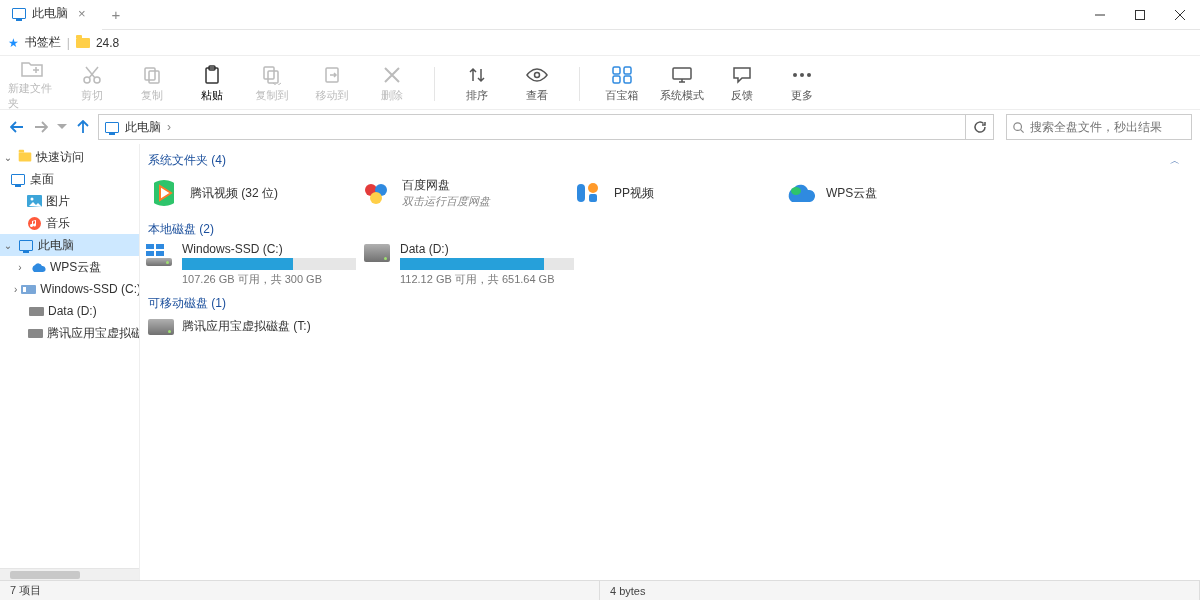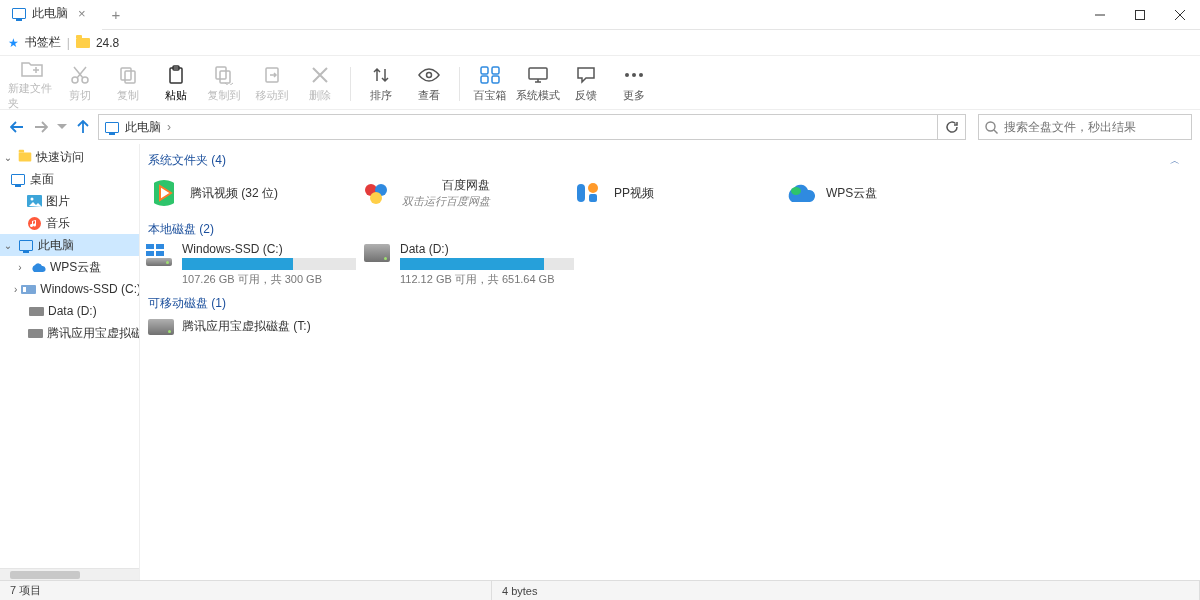--- a/index.html
+++ b/index.html
@@ -16,54 +16,54 @@
 .win-btn svg { width: 10px; height: 10px; }
 
 
 .bookbar { height: 26px; display: flex; align-items: center; padding: 0 8px; gap: 6px; border-bottom: 1px solid #eee; }
 .star { color: #1e90ff; }
 .folder-mini { display: inline-block; width: 14px; height: 10px; background: #ffcf48; border-radius: 1px; position: relative; }
 .folder-mini::before { content:''; position:absolute; top:-3px; left:0; width:6px; height:3px; background:#ffcf48; border-radius:1px 1px 0 0; }
 .bookbar .sep { color: #bbb; }
 
 
-.toolbar { height: 54px; display: flex; align-items: center; padding: 4px 8px 2px; gap: 0; border-bottom: 1px solid #eee; }
+.toolbar { height: 54px; display: flex; align-items: center; padding: 4px 8px 2px; gap: 12px; border-bottom: 1px solid #eee; }
 .tool { display: flex; flex-direction: column; align-items: center; width: 48px; gap: 2px; cursor: pointer; }
 .tool .ticon { width: 24px; height: 22px; display: flex; align-items: center; justify-content: center; color: #555; }
 .tool.disabled .ticon, .tool.disabled .tlabel { color: #bbb; }
 .tool .tlabel { font-size: 11px; color: #555; }
 .tool.active .tlabel { color: #000; font-weight: 500; }
 .tool-sep { width: 1px; height: 34px; background: #e5e5e5; margin: 0 6px; }
 .dots { display:flex; gap:3px; }
 .dots span { width:4px; height:4px; background:#555; border-radius:50%; }
 
 
 .navrow { height: 34px; display: flex; align-items: center; padding: 4px 8px; gap: 6px; }
 .navbtn { width: 18px; height: 18px; display: flex; align-items: center; justify-content: center; color: #1e7fd8; cursor: pointer; }
 .navbtn.dis { color: #aaa; }
 .crumb { flex: 1; height: 26px; border: 1px solid #ccc; display: flex; align-items: center; padding: 0 6px; gap: 6px; }
 .refresh { width: 28px; height: 26px; border: 1px solid #ccc; border-left: none; display: flex; align-items: center; justify-content: center; color: #555; cursor: pointer; }
-.searchbox { width: 214px; height: 26px; border: 1px solid #ccc; display: flex; align-items: center; padding: 0 6px; gap: 6px; color: #888; margin-left: 6px; }
+.searchbox { width: 186px; height: 26px; border: 1px solid #ccc; display: flex; align-items: center; padding: 0 6px; gap: 6px; color: #888; margin-left: 6px; }
 .searchbox input { border: none; outline: none; font-size: 12px; flex: 1; }
 
 
 .main { flex: 1; display: flex; min-height: 0; }
 .side { width: 140px; border-right: 1px solid #eee; display: flex; flex-direction: column; overflow: hidden; }
 .tree { flex: 1; overflow: auto; padding-top: 2px; }
 .tnode { height: 22px; display: flex; align-items: center; gap: 4px; padding-right: 4px; cursor: pointer; white-space: nowrap; }
 .tnode.sel { background: #cde8ff; }
 .tw { display:inline-block; width:12px; text-align:center; color:#666; font-size:10px; }
 .ticon-s { width:16px; height:16px; display:flex; align-items:center; justify-content:center; }
 .sbar { height: 12px; background: #f0f0f0; border-top: 1px solid #e5e5e5; position: relative; }
 .sbar::after { content:''; position:absolute; left:10px; top:2px; width:70px; height:8px; background:#c8c8c8; border-radius:2px; }
 
 .content { flex: 1; overflow: auto; padding: 6px 0 0 0; position: relative; }
 .section-h { color: #1b4f9c; font-size: 12px; padding: 2px 8px; display:flex; align-items:center; }
 .section-h .collapse { margin-left:auto; color:#1b4f9c; font-size:10px; padding-right:12px; cursor:pointer; }
-.sys-apps { display: flex; padding: 6px 17px 10px 8px; text-align: right; }
+.sys-apps { display: flex; padding: 6px 17px 10px 8px; }
 .app { width: 212px; display: flex; align-items: center; gap: 10px; cursor: pointer; }
 .app .aicon { width: 32px; height: 32px; display:flex; align-items:center; justify-content:center; }
 .app .atext { display:flex; flex-direction:column; }
 .app .asub { color:#888; font-size:11px;font-style:italic; }
 
 .drives { display: flex; padding: 2px 0 6px 6px; gap: 8px; }
 .drive { width: 210px; display: flex; gap: 8px; cursor: pointer; }
 .dicon { width: 28px; height: 22px; margin-top: 2px; }
 .dinfo { flex: 1; }
 .dbar { height: 12px; background: #e6e6e6; margin: 2px 0; position: relative; }
@@ -467,19 +467,19 @@
     <div class="remv">
       <div class="rdrive">
         <div class="hdd" style="width:26px;height:16px"></div>
         <span>腾讯应用宝虚拟磁盘 (T:)</span>
       </div>
     </div>
   </div>
 </div>
 
 <div class="status">
-  <div class="cell" style="width:492px">
+  <div class="cell" style="width:600px">
       <span>7 项目</span>
     </div>
   <div class="cell wide">
       <span>4 bytes</span>
     </div>
 </div>
 
 </body></html>

